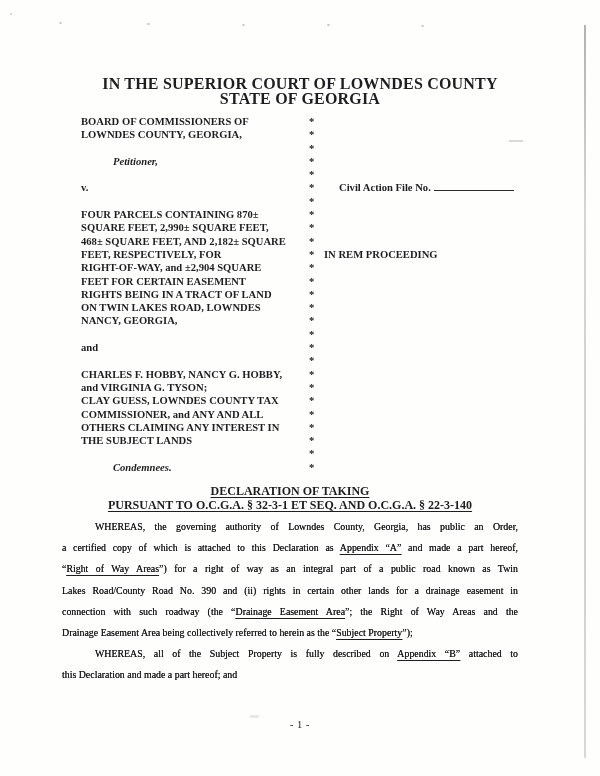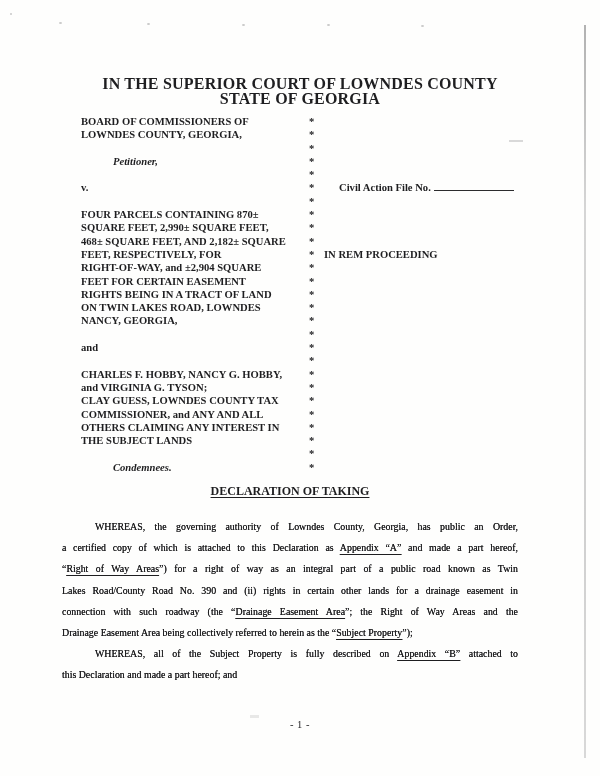--- a/index.html
+++ b/index.html
@@ -169,20 +169,21 @@
         <span class="cap-star">*</span>
       </div>
       <div class="cap-row">
         <span class="cap-left indent">Condemnees.</span>
         <span class="cap-star">*</span>
       </div>
     </div>
 
   <div class="doc-title">
     <div class="tline">DECLARATION OF TAKING</div>
+    <div class="tline">PURSUANT TO O.C.G.A. § 32-3-1 ET SEQ. AND O.C.G.A. § 22-3-140</div>
   </div>
 
   <div class="body-paragraphs">
       <div class="para">
         <div class="bline indent"><span>WHEREAS, the governing authority of Lowndes County, Georgia, has public an Order,</span></div>
         <div class="bline"><span>a certified copy of which is attached to this Declaration as </span><span class="u">Appendix “A”</span><span> and made a part hereof,</span></div>
         <div class="bline"><span>“</span><span class="u">Right of Way Areas</span><span>”) for a right of way as an integral part of a public road known as Twin</span></div>
         <div class="bline"><span>Lakes Road/County Road No. 390 and (ii) rights in certain other lands for a drainage easement in</span></div>
         <div class="bline"><span>connection with such roadway (the “</span><span class="u">Drainage Easement Area</span><span>”; the Right of Way Areas and the</span></div>
         <div class="bline last"><span>Drainage Easement Area being collectively referred to herein as the “</span><span class="u">Subject Property</span><span>”);</span></div>

